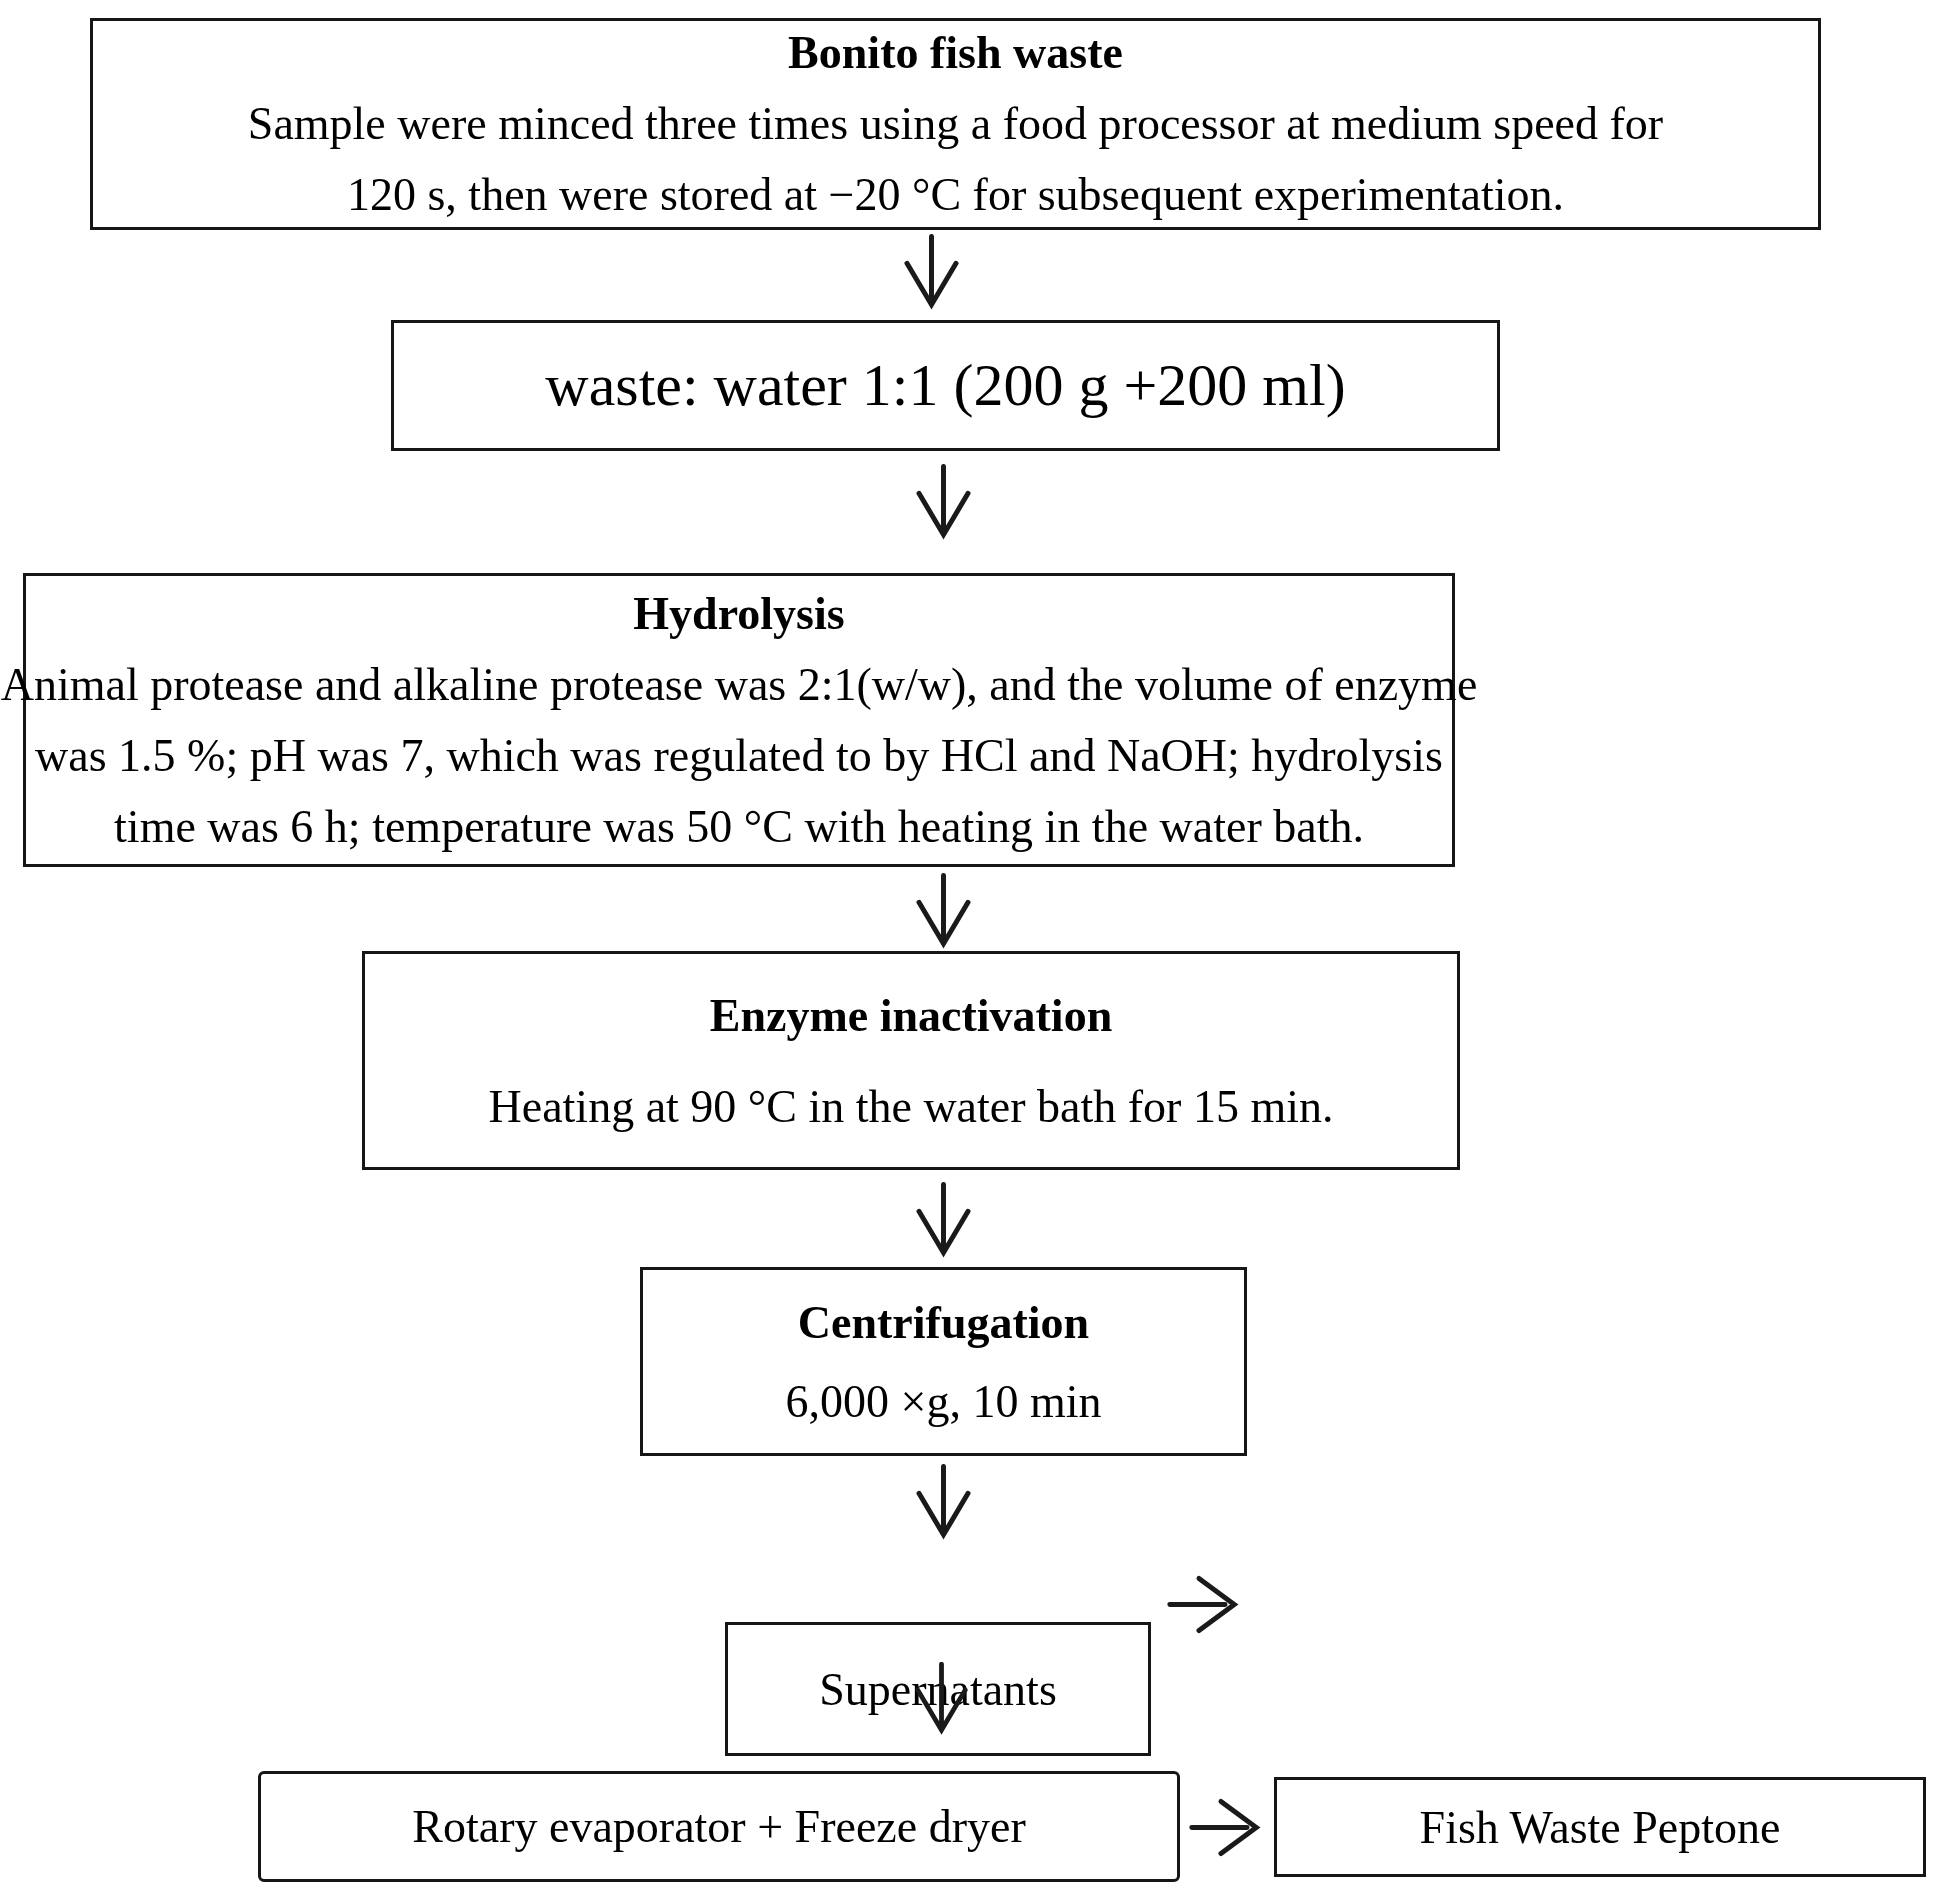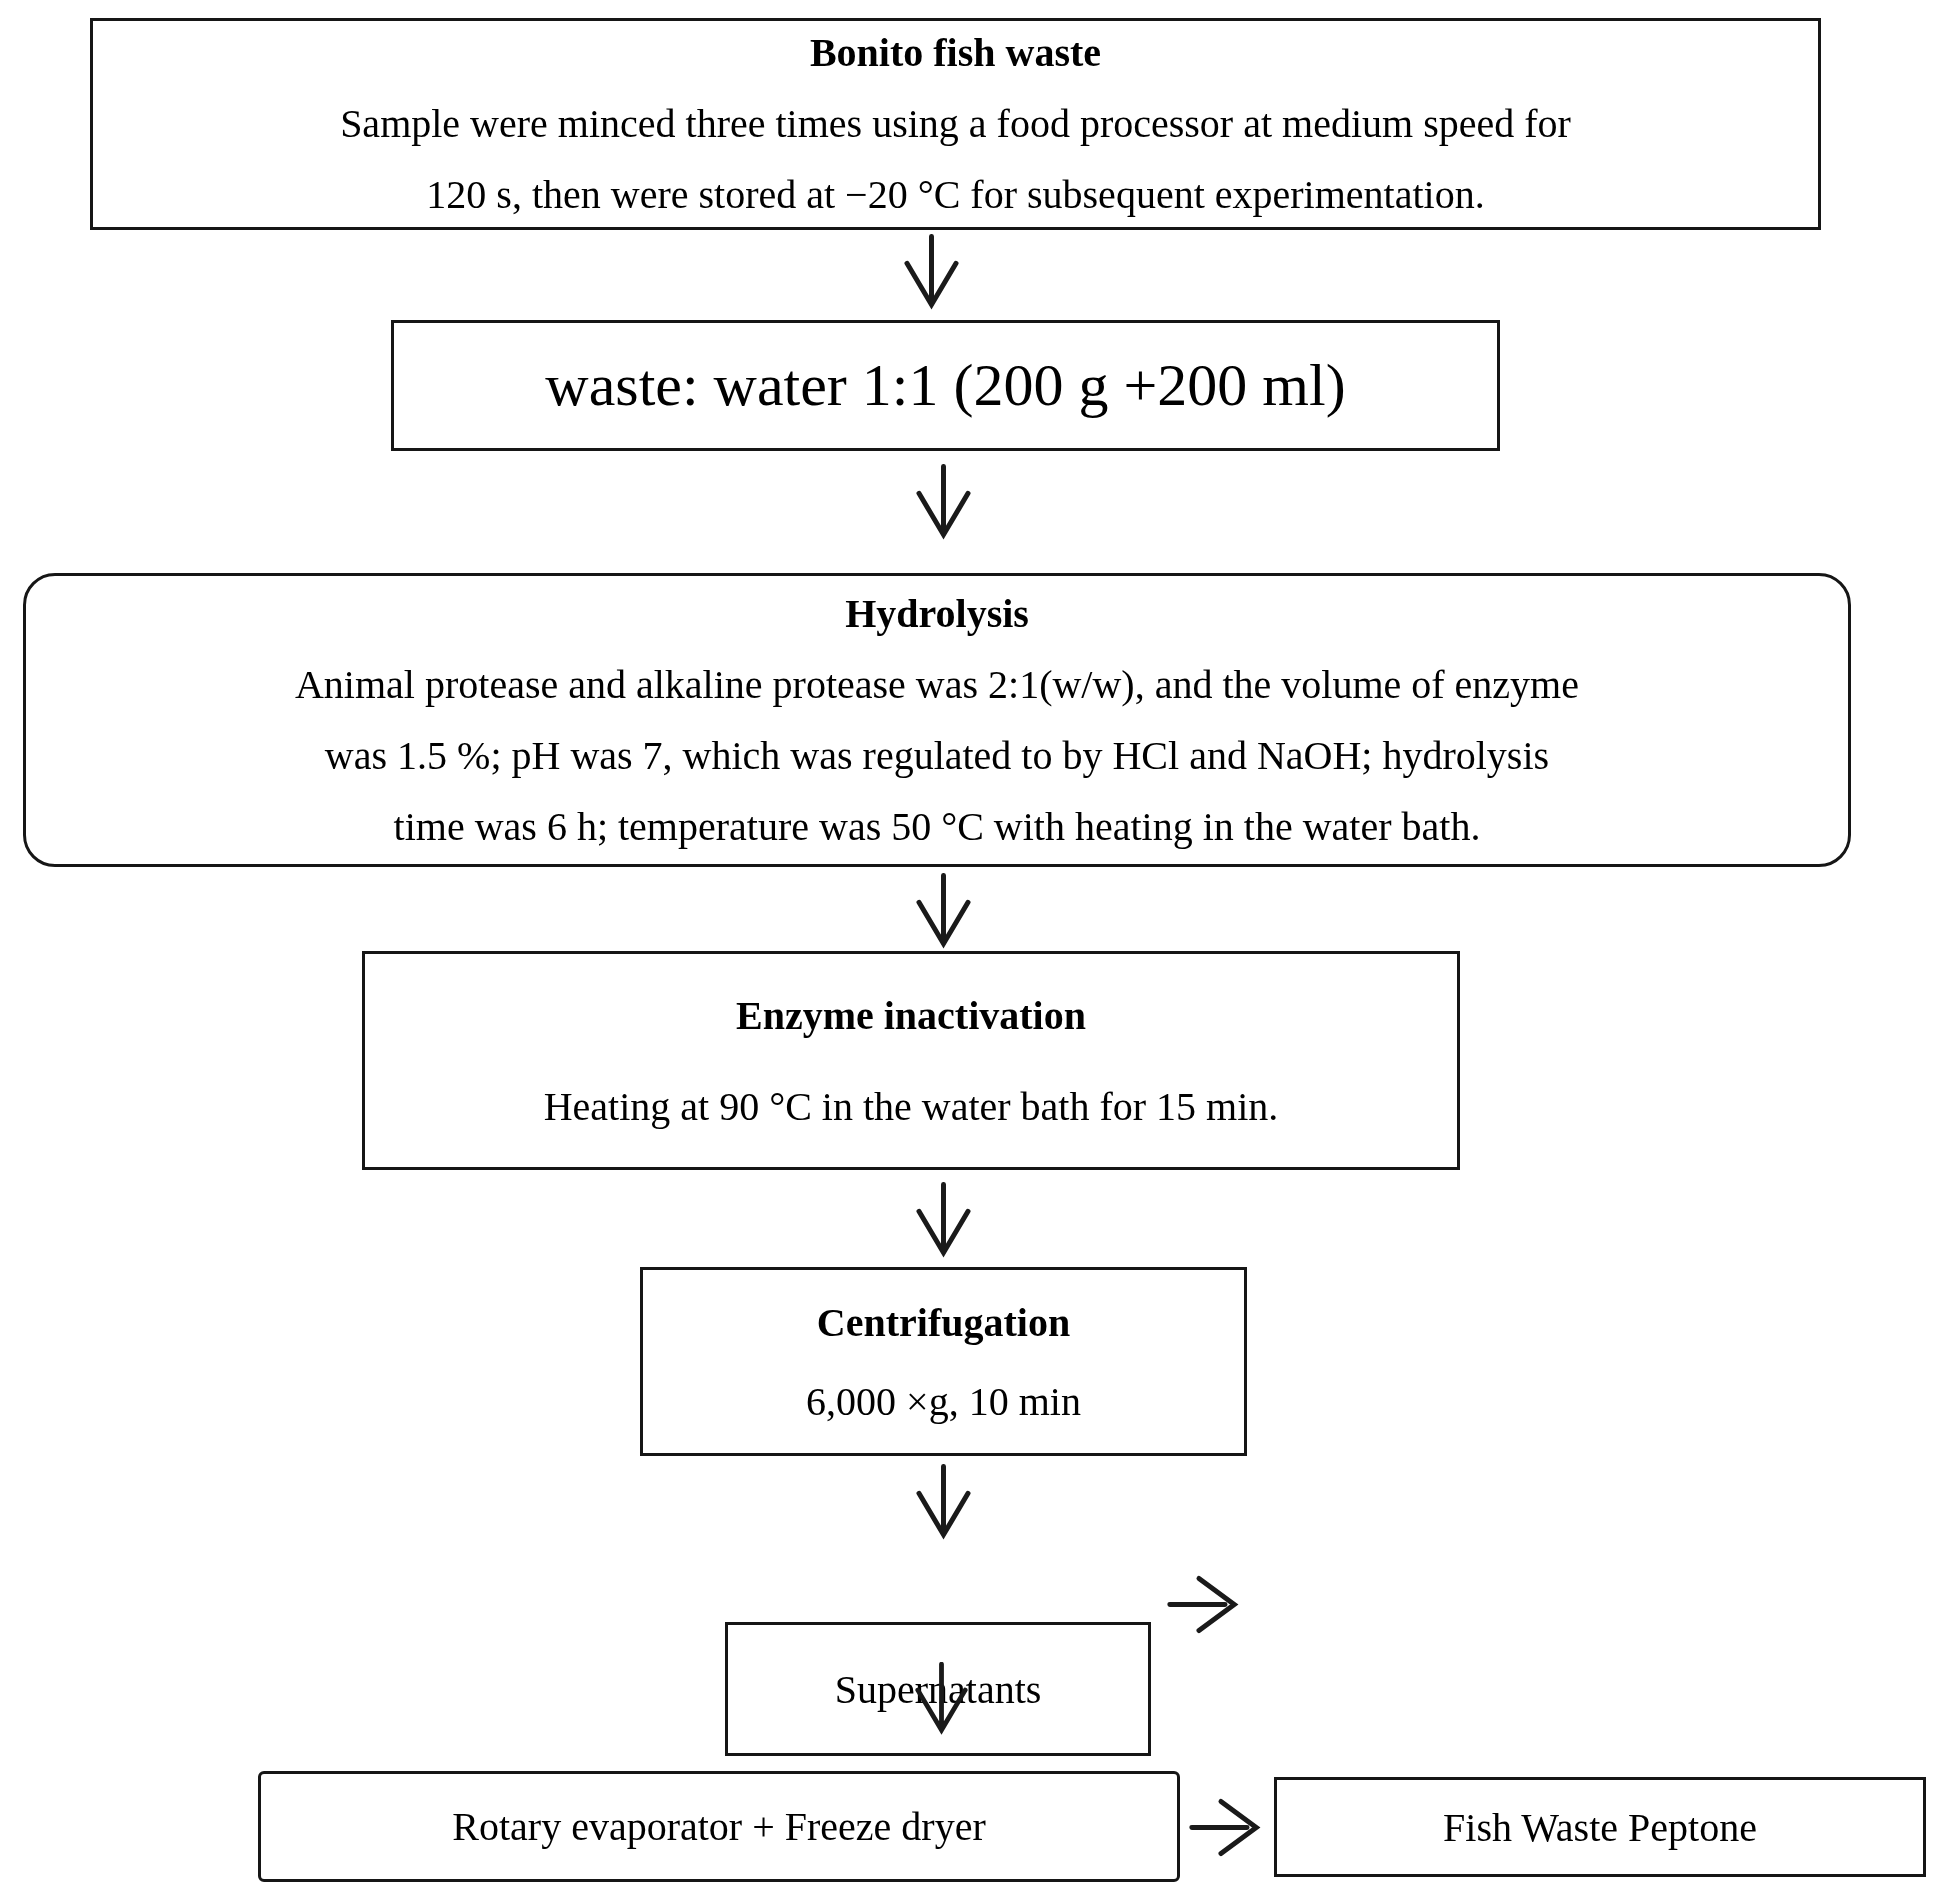--- a/index.html
+++ b/index.html
@@ -18,21 +18,21 @@
   .node {
     position: absolute;
     box-sizing: border-box;
     border: 3.8px solid #161616;
     background: #ffffff;
     display: flex;
     flex-direction: column;
     align-items: center;
     justify-content: center;
     text-align: center;
-    font-size: 40px;
+    font-size: 46px;
     line-height: 71px;
     padding: 0 6.1px;
   }
   .node-title {
     font-weight: bold;
   }
   .node-line {
     white-space: nowrap;
     font-family: Liberation Serif, serif;
   }
@@ -63,21 +63,21 @@
   </svg>
 
   <section class="node" style="left:391px; top:320px; width:1109px; height:131px; font-size:60px;">
     <div class="node-line">waste: water 1:1 (200 g +200 ml)</div>
   </section>
 
   <svg class="arrow" style="left:909px; top:464px;" width="69" height="77" viewBox="0 0 90 100">
     <path d="M45 3 V86 M13 38 L45 92 L77 38"></path>
   </svg>
 
-  <section class="node" style="left:23px; top:573px; width:1828px; height:294px;border-radius:32px;">
+  <section class="node" style="left:23px; top:573px; width:1432px; height:294px;">
     <div class="node-title">Hydrolysis</div>
     <div class="node-line">Animal protease and alkaline protease was 2:1(w/w), and the volume of enzyme</div>
     <div class="node-line">was 1.5 %; pH was 7, which was regulated to by HCl and NaOH; hydrolysis</div>
     <div class="node-line">time was 6 h; temperature was 50 °C with heating in the water bath.</div>
   </section>
 
   <svg class="arrow" style="left:909px; top:873px;" width="69" height="77" viewBox="0 0 90 100">
     <path d="M45 3 V86 M13 38 L45 92 L77 38"></path>
   </svg>
 

